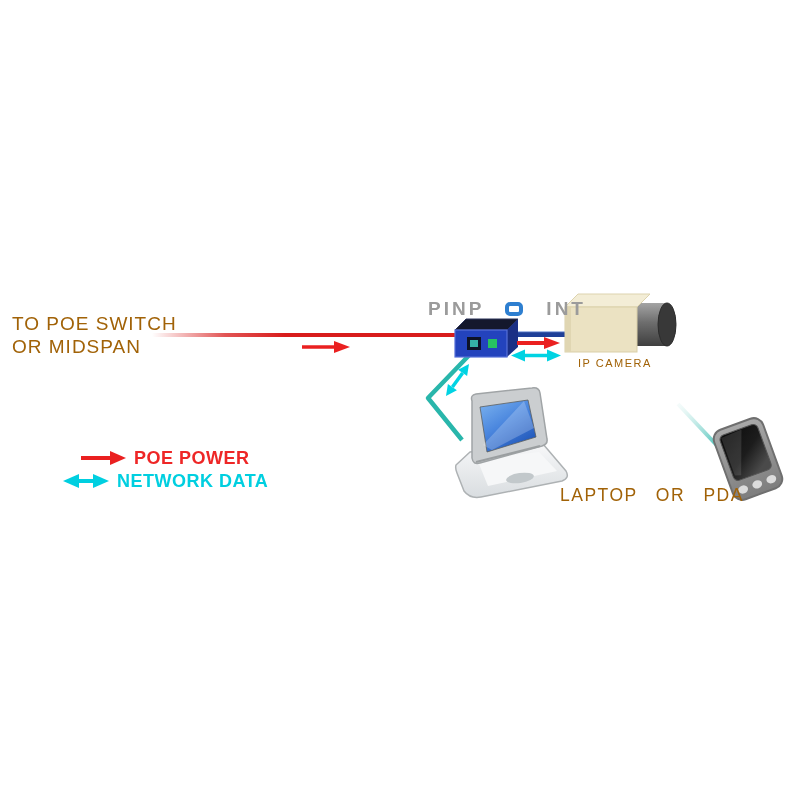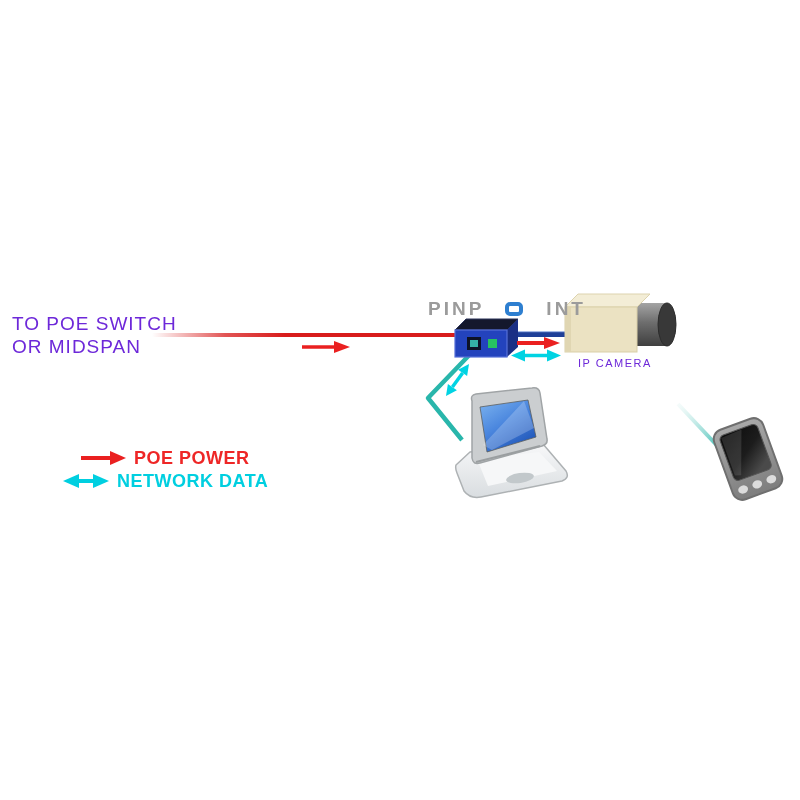--- a/index.html
+++ b/index.html
@@ -2,21 +2,21 @@
 <html><head>
 <meta charset="utf-8">
 <style>
   html,body { margin:0; padding:0; background:#ffffff; }
   .canvas {
     position:relative; width:800px; height:800px; background:#ffffff;
     overflow:hidden; font-family:"Liberation Sans", sans-serif;
   }
   .diagram-svg { position:absolute; left:0; top:0; }
 
-  .gray-label { position:absolute; color:#6d28d9; }
+  .gray-label { position:absolute; color:#a16207; }
   .source-label { left:12px; top:312px; font-size:19px; letter-spacing:1px; line-height:23px; }
   .camera-label { left:578px; top:357px; font-size:11px; letter-spacing:1.5px; }
   .clients-label { left:560px; top:485px; font-size:17.5px; letter-spacing:1.5px; word-spacing:12px; }
 
   .brand {
     position:absolute; left:428px; top:299px; display:flex; align-items:center;
     color:#9b9b9b; font-size:19px; font-weight:700; letter-spacing:3px; line-height:20px;gap:20px;
   }
   .brand-o {
     display:inline-block; width:10px; height:6px; background:#ffffff;
@@ -148,20 +148,21 @@
     <div>OR MIDSPAN</div>
   </div>
 
   <div class="brand">
     <span>PINP</span>
     <span class="brand-o"></span>
     <span>INT</span>
   </div>
 
   <div class="gray-label camera-label">IP CAMERA</div>
+  <div class="gray-label clients-label">LAPTOP OR PDA</div>
 
   <div class="legend-item legend-item-poe">
     <svg width="46" height="16" viewBox="0 0 46 16">
       <line x1="1" y1="8" x2="32" y2="8" stroke="#ea2020" stroke-width="4"></line>
       <polygon points="30,1 46,8 30,15" fill="#ea2020"></polygon>
     </svg>
     <span class="legend-label legend-label-poe">POE POWER</span>
   </div>
 
   <div class="legend-item legend-item-data">

